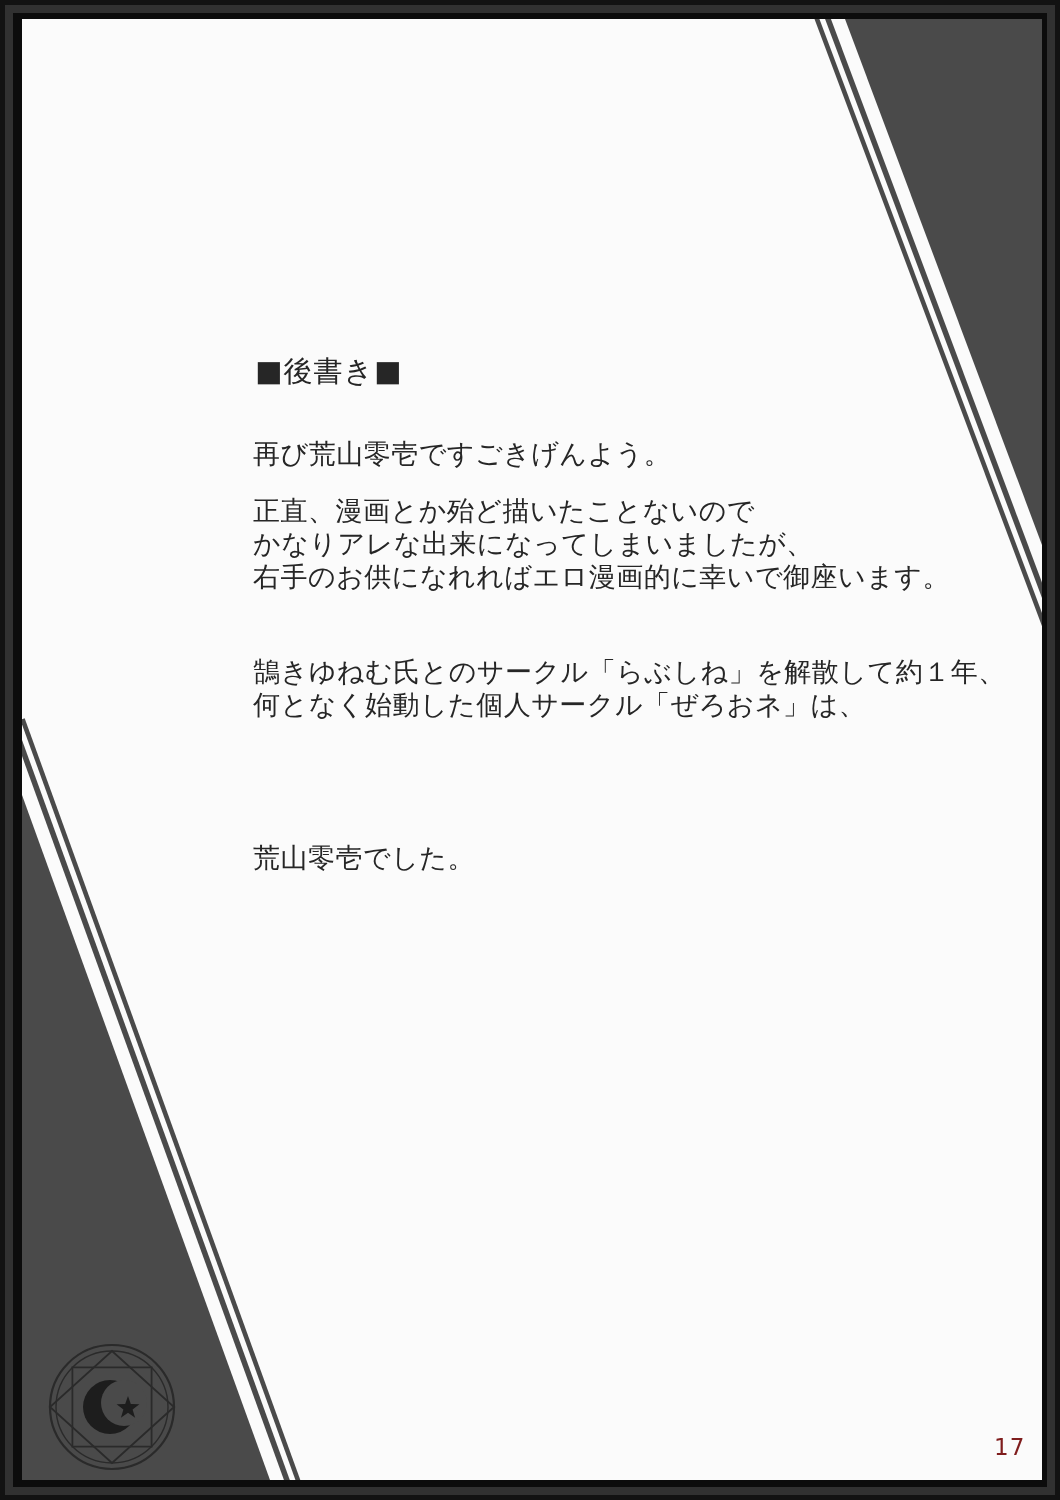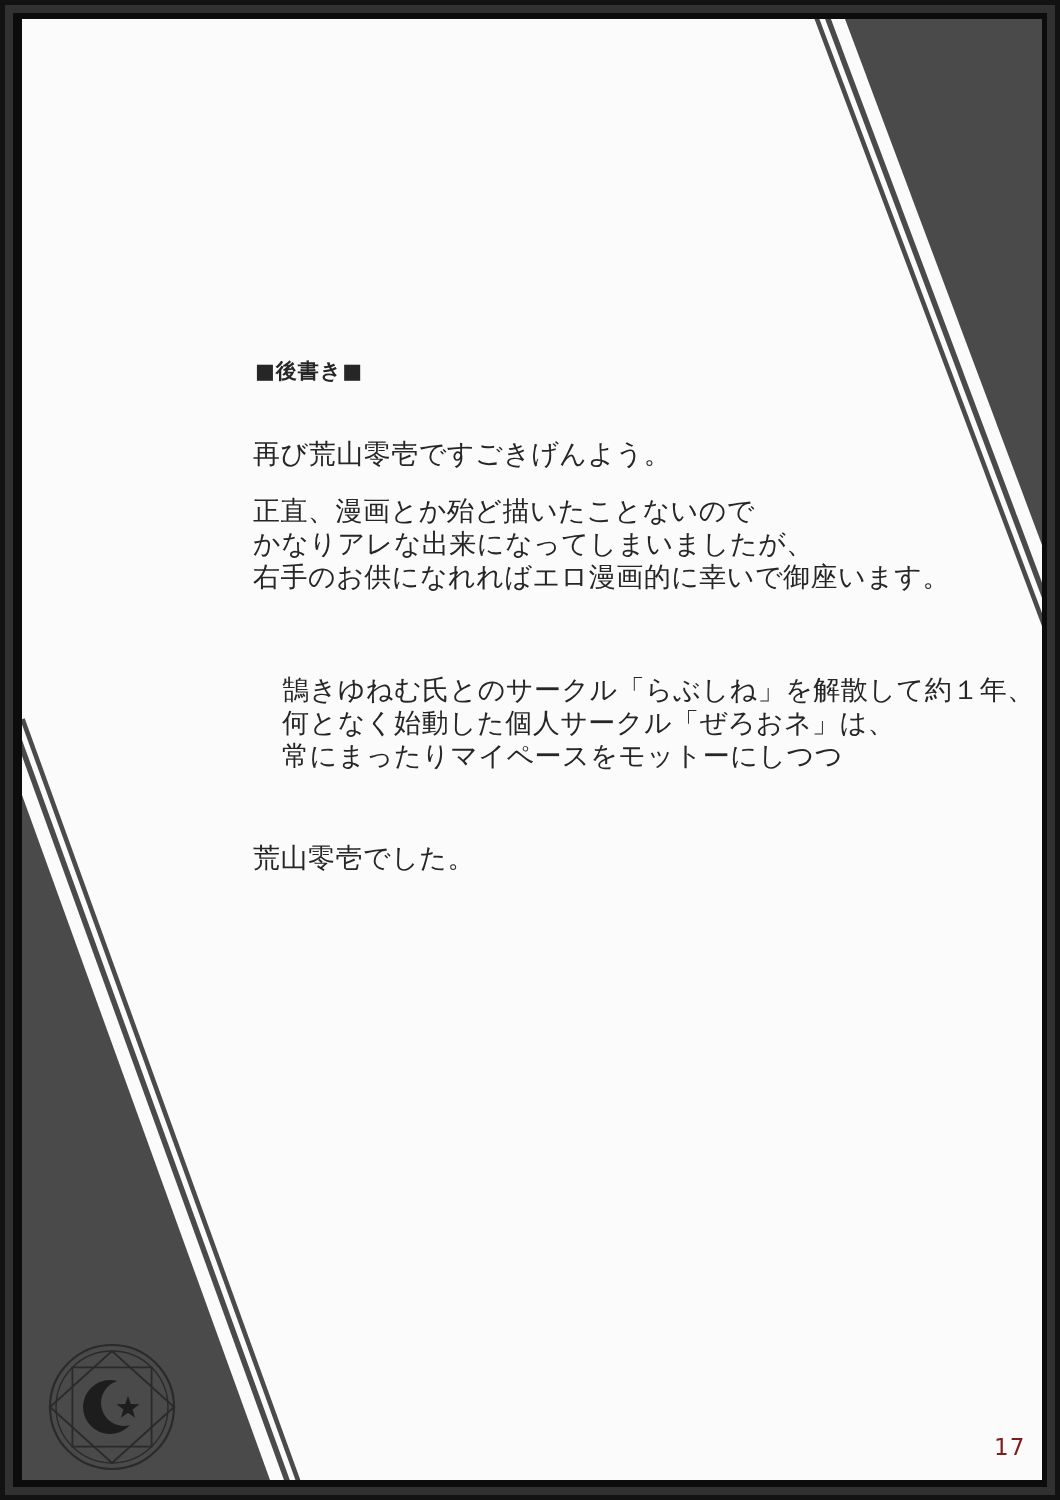--- a/index.html
+++ b/index.html
@@ -19,22 +19,22 @@
   .deco{position:absolute;inset:0;width:100%;height:100%;}
   .txt{
     position:absolute;
     color:#262626;
     font-size:27px;
     line-height:33px;
     letter-spacing:0.5px;
     white-space:nowrap;
   }
   .heading{
-    font-size:21px;
-    font-weight:bold;
+    font-size:29px;
+    font-weight:normal;
     letter-spacing:1px;
   }
   .pagenum{
     position:absolute;
     left:972px;top:1415px;
     font-size:23px;
     color:#7f1d1d;
     letter-spacing:1px;
   }
 </style>
@@ -73,24 +73,23 @@
     <div class="txt heading" style="left:233px;top:336px;">■後書き■</div>
 
     <div class="txt" style="left:231px;top:386px;margin-top:32px;">再び荒山零壱ですごきげんよう。</div>
 
     <div class="txt" style="left:231px;top:475px;">
       <div>正直、漫画とか殆ど描いたことないので</div>
       <div>かなりアレな出来になってしまいましたが、</div>
       <div>右手のお供になれればエロ漫画的に幸いで御座います。</div>
     </div>
 
-    <div class="txt" style="left:231px;top:654px;margin-left:29px;">
+    <div class="txt" style="left:231px;top:636px;">
       <div>鵠きゆねむ氏とのサークル「らぶしね」を解散して約１年、</div>
       <div>何となく始動した個人サークル「ぜろおネ」は、</div>
-      <div>常にまったりマイペースをモットーにしつつ</div>
     </div>
 
     <div class="txt" style="left:231px;top:822px;">
       <div>荒山零壱でした。</div>
     </div>
 
     <div class="pagenum">17</div>
   </div>
 </div>
 

